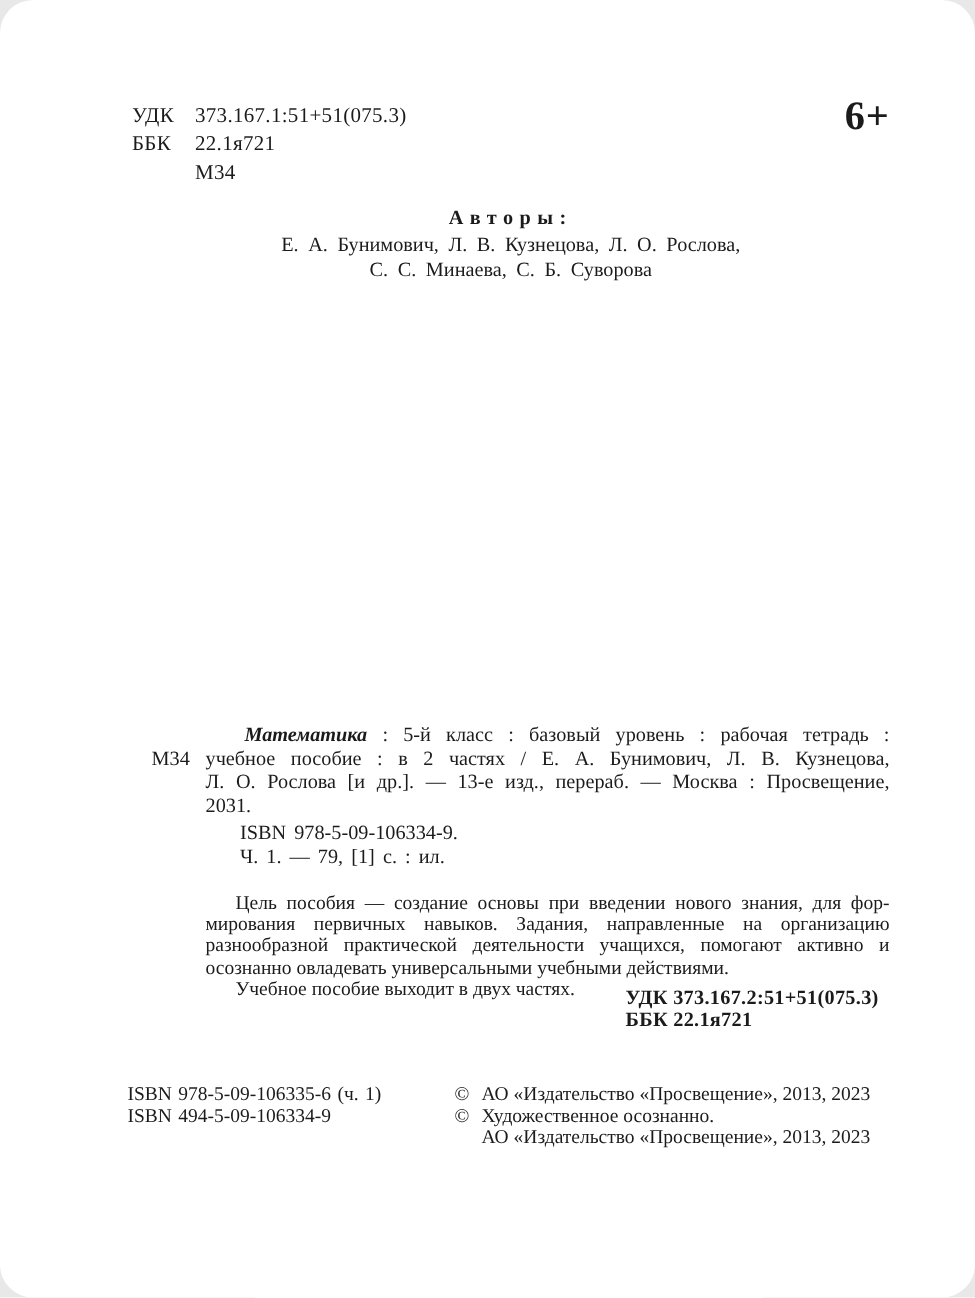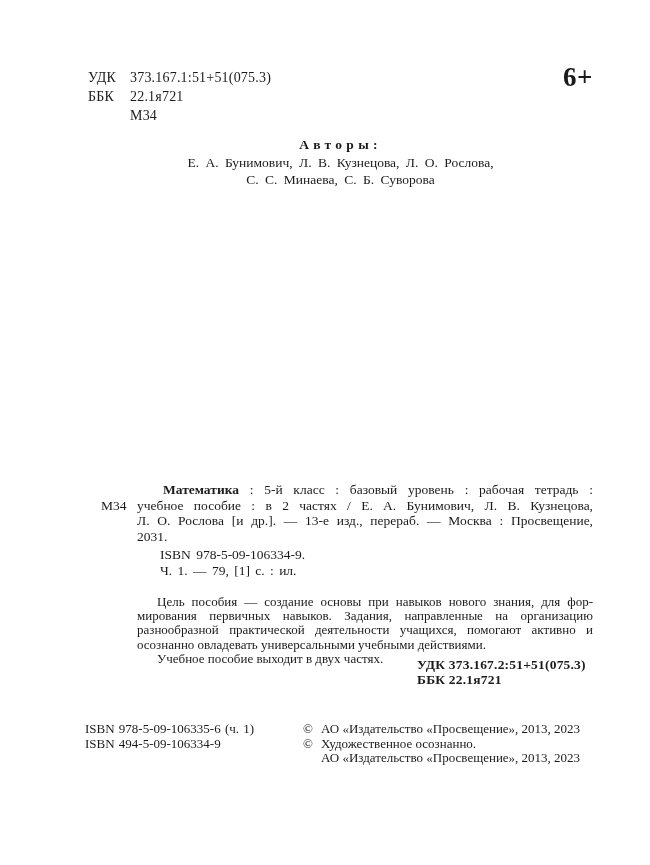--- a/index.html
+++ b/index.html
@@ -7,20 +7,21 @@
     background: #e8e8e8;
     font-family: "Liberation Serif", "DejaVu Serif", serif;
   }
   .page {
     position: relative;
     width: 650px;
     height: 865px;
     background: #ffffff;
     color: #1b1b1b;
     overflow: hidden;
+    border-radius: 22px;
   }
   
   .top-codes {
     position: absolute;
     left: 88px;
     top: 68px;
     font-size: 14px;
     line-height: 19px;
     letter-spacing: 0.2px;
   }
@@ -63,21 +64,21 @@
     width: 456px;
     font-size: 13.5px;
     line-height: 15.6px;
   }
   .jline {
     text-align: justify;
     text-align-last: justify;
   }
   .lline { text-align: left; }
   .indent1 { padding-left: 26px; }
-  .b { font-weight: bold; }
+  .b { font-weight: bold; font-style: italic; }
   .isbn-block {
     position: absolute;
     left: 160px;
     top: 547px;
     font-size: 13.5px;
     line-height: 15.6px;
     word-spacing: 2px;
   }
   
   .annotation {
@@ -159,21 +160,21 @@
     <div class="jline">Л. О. Рослова [и др.]. — 13-е изд., перераб. — Москва : Просвещение,</div>
     <div class="lline">2031.</div>
   </div>
 
   <div class="isbn-block">
     <div>ISBN 978-5-09-106334-9.</div>
     <div>Ч. 1. — 79, [1] с. : ил.</div>
   </div>
 
   <div class="annotation">
-    <div class="jline indent2">Цель пособия — создание основы при навыков нового знания, для фор-</div>
+    <div class="jline indent2">Цель пособия — создание основы при введении нового знания, для фор-</div>
     <div class="jline">мирования первичных навыков. Задания, направленные на организацию</div>
     <div class="jline">разнообразной практической деятельности учащихся, помогают активно и</div>
     <div class="lline">осознанно овладевать универсальными учебными действиями.</div>
     <div class="lline indent2">Учебное пособие выходит в двух частях.</div>
   </div>
 
   <div class="codes-bottom">
     <div>УДК 373.167.2:51+51(075.3)</div>
     <div>ББК 22.1я721</div>
   </div>

